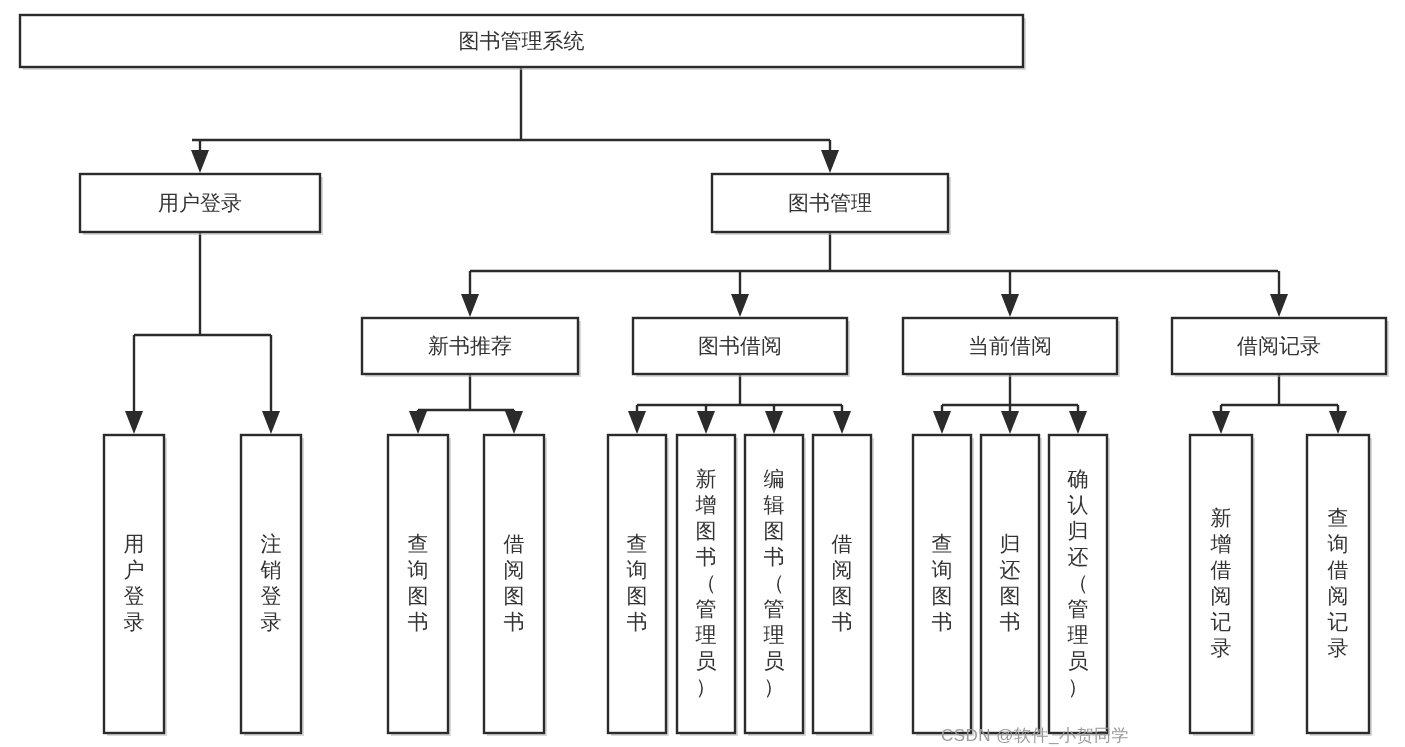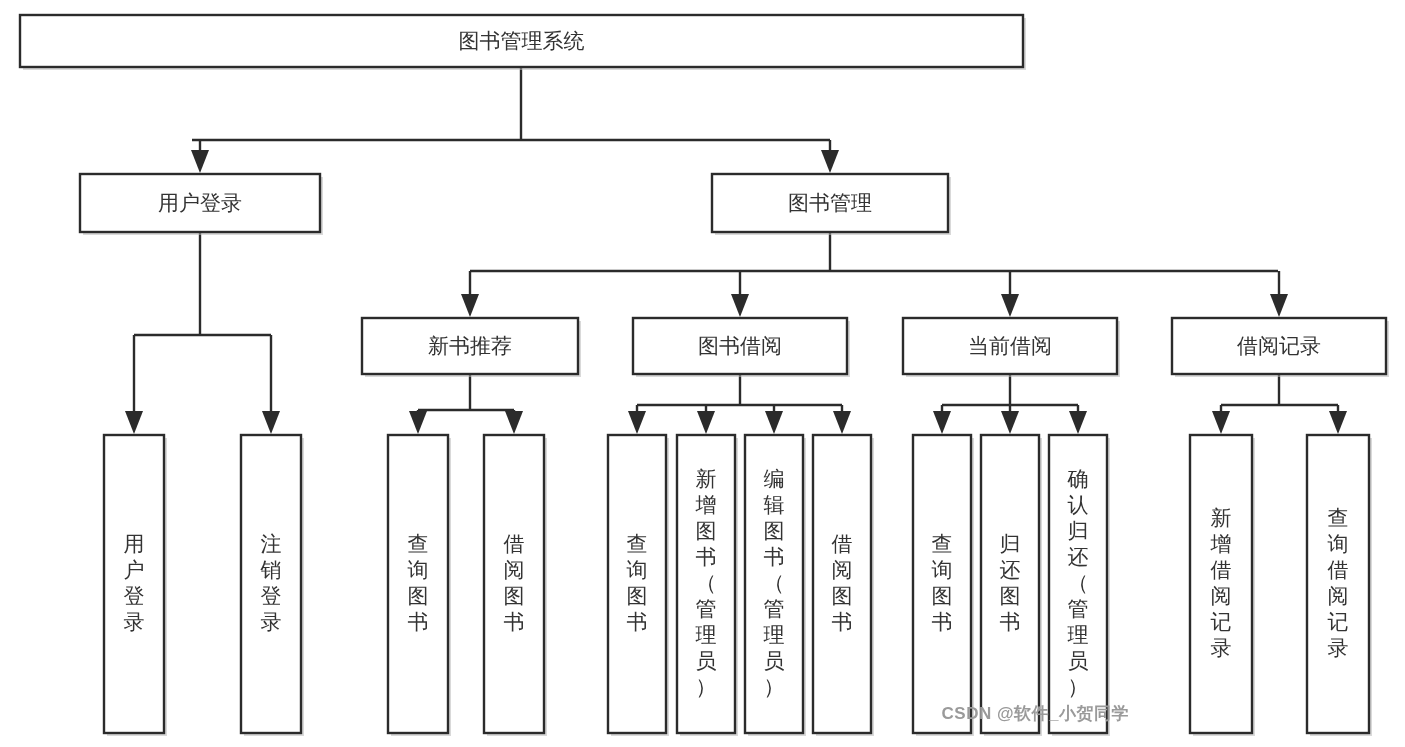--- a/index.html
+++ b/index.html
@@ -57,29 +57,28 @@
   .node-label-v {
     font-family: "Liberation Sans", "DejaVu Sans", sans-serif;
     font-size: 21px;
     fill: #333333;
     text-anchor: middle;
     white-space: pre;
   }
   .watermark {
     position: absolute;
     right: 8px;
-    bottom: 22px;
+    bottom: 0;
     font-family: "Liberation Sans", "DejaVu Sans", sans-serif;
     font-size: 17px;
     color: #9a9a9a;
     letter-spacing: 0.5px;
     user-select: none;
     pointer-events: none;
     white-space: nowrap;
-    font-weight: bold;
   }
 </style>
 </head>
 <body>
 
 <div id="diagram-root">
   <svg id="flow-svg" viewBox="0 0 1405 747">
     <g id="connector-layer">
         <g>
           <path class="connector" d="M 521 67 L 521 140"></path>

